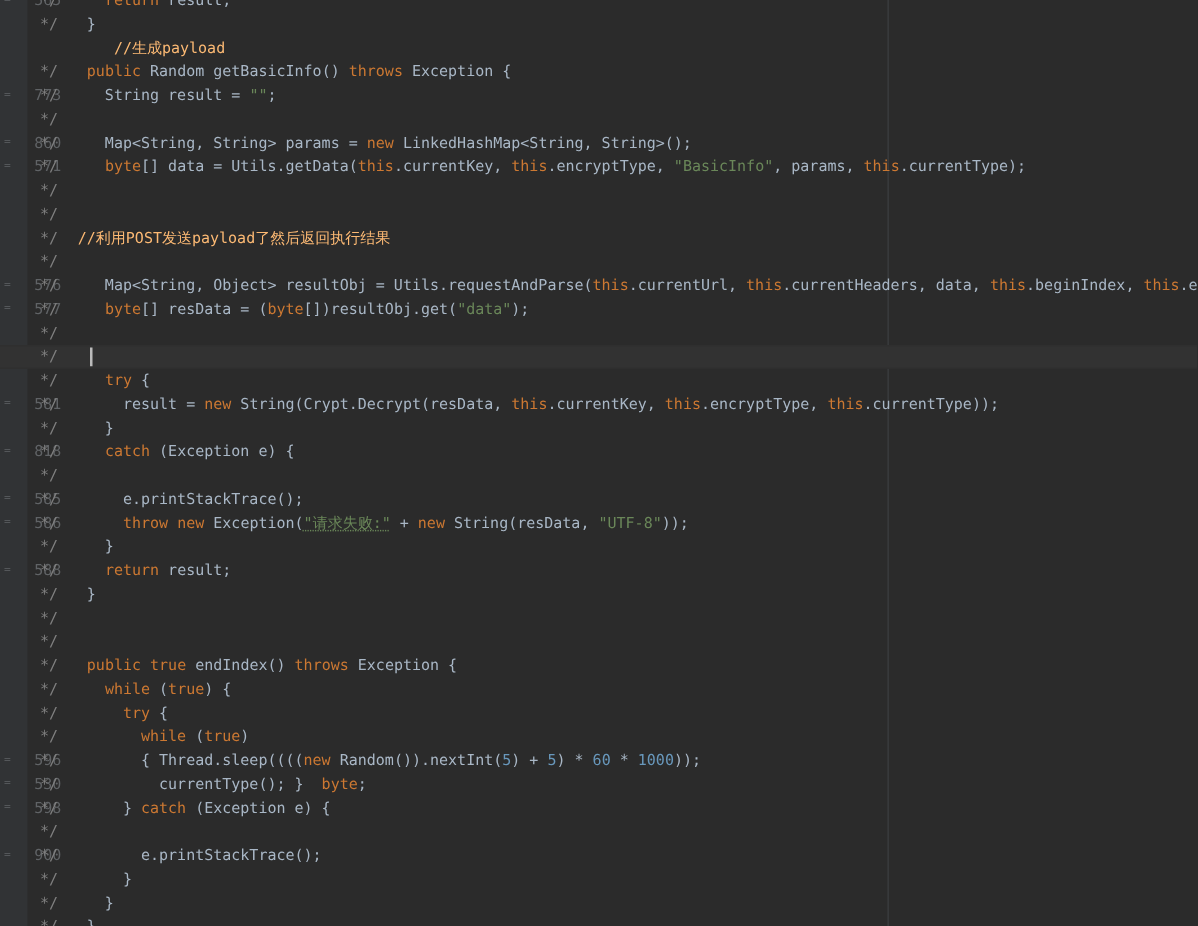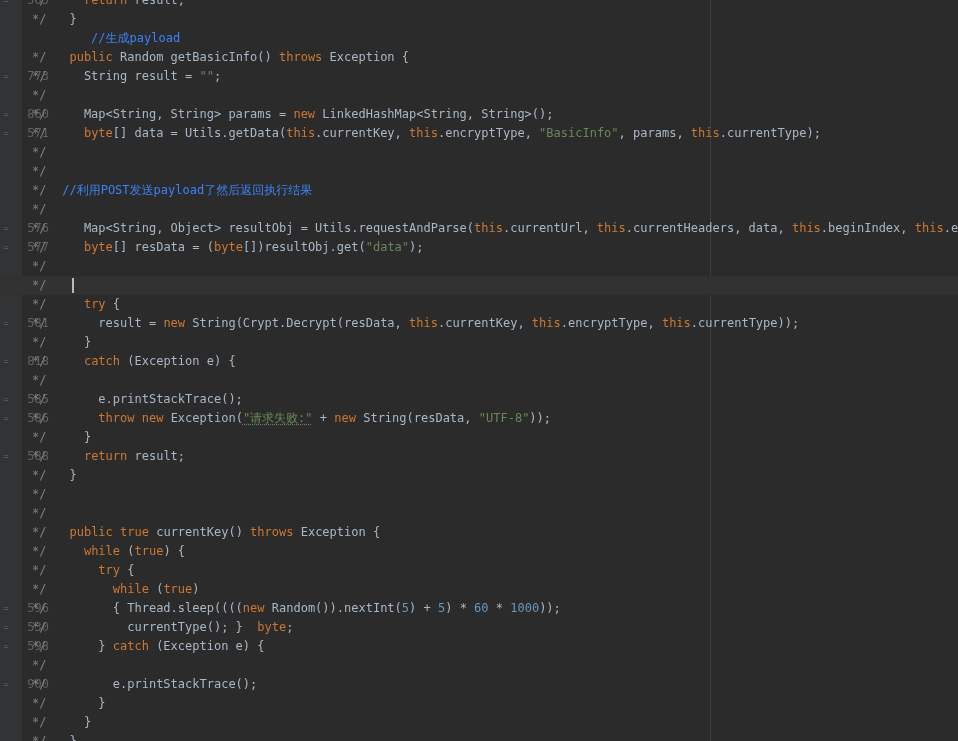--- a/index.html
+++ b/index.html
@@ -94,21 +94,21 @@
     width: 22px;
     background: #313335;
     z-index: 1;
   }
 
   
   .kw  { color: #cc7832; }               
   .id  { color: #a9b7c6; }               
   .str { color: #6a8759; }               
   .num { color: #6897bb; }               
-  .cmt { color: #3b82f6; }
+  .cmt { color: #fdba74; }
   .warn {
     color: #6a8759;
     text-decoration: underline;
     text-decoration-style: dotted;
     text-decoration-color: #6a8759;
     text-underline-offset: 2px;
   }
 
   
   .caret {
@@ -149,21 +149,21 @@
       <div class="row" style="position: absolute; left: 0px; right: 0px; top: 333px;"><span class="lineno"></span><span class="cmark">*/</span><span class="code"><span class="id">    }</span></span></div>
       <div class="row" style="position: absolute; left: 0px; right: 0px; top: 352px;"><span class="fold">=</span><span class="lineno">818</span><span class="cmark">*/</span><span class="code"><span class="id">    </span><span class="kw">catch</span><span class="id"> (Exception e) {</span></span></div>
       <div class="row" style="position: absolute; left: 0px; right: 0px; top: 371px;"><span class="lineno"></span><span class="cmark">*/</span><span class="code"></span></div>
       <div class="row" style="position: absolute; left: 0px; right: 0px; top: 390px;"><span class="fold">=</span><span class="lineno">585</span><span class="cmark">*/</span><span class="code"><span class="id">      e.printStackTrace();</span></span></div>
       <div class="row" style="position: absolute; left: 0px; right: 0px; top: 409px;"><span class="fold">=</span><span class="lineno">586</span><span class="cmark">*/</span><span class="code"><span class="id">      </span><span class="kw">throw</span><span class="id"> </span><span class="kw">new</span><span class="id"> Exception(</span><span class="warn">"请求失败:"</span><span class="id"> + </span><span class="kw">new</span><span class="id"> String(resData, </span><span class="str">"UTF-8"</span><span class="id">));</span></span></div>
       <div class="row" style="position: absolute; left: 0px; right: 0px; top: 428px;"><span class="lineno"></span><span class="cmark">*/</span><span class="code"><span class="id">    }</span></span></div>
       <div class="row" style="position: absolute; left: 0px; right: 0px; top: 447px;"><span class="fold">=</span><span class="lineno">588</span><span class="cmark">*/</span><span class="code"><span class="id">    </span><span class="kw">return</span><span class="id"> result;</span></span></div>
       <div class="row" style="position: absolute; left: 0px; right: 0px; top: 466px;"><span class="lineno"></span><span class="cmark">*/</span><span class="code"><span class="id">  }</span></span></div>
       <div class="row" style="position: absolute; left: 0px; right: 0px; top: 485px;"><span class="lineno"></span><span class="cmark">*/</span><span class="code"></span></div>
       <div class="row" style="position: absolute; left: 0px; right: 0px; top: 504px;"><span class="lineno"></span><span class="cmark">*/</span><span class="code"></span></div>
-      <div class="row" style="position: absolute; left: 0px; right: 0px; top: 523px;"><span class="lineno"></span><span class="cmark">*/</span><span class="code"><span class="id">  </span><span class="kw">public</span><span class="id"> </span><span class="kw">true</span><span class="id"> currentKey() </span><span class="kw">throws</span><span class="id"> Exception {</span></span></div>
+      <div class="row" style="position: absolute; left: 0px; right: 0px; top: 523px;"><span class="lineno"></span><span class="cmark">*/</span><span class="code"><span class="id">  </span><span class="kw">public</span><span class="id"> </span><span class="kw">true</span><span class="id"> endIndex() </span><span class="kw">throws</span><span class="id"> Exception {</span></span></div>
       <div class="row" style="position: absolute; left: 0px; right: 0px; top: 542px;"><span class="lineno"></span><span class="cmark">*/</span><span class="code"><span class="id">    </span><span class="kw">while</span><span class="id"> (</span><span class="kw">true</span><span class="id">) {</span></span></div>
       <div class="row" style="position: absolute; left: 0px; right: 0px; top: 561px;"><span class="lineno"></span><span class="cmark">*/</span><span class="code"><span class="id">      </span><span class="kw">try</span><span class="id"> {</span></span></div>
       <div class="row" style="position: absolute; left: 0px; right: 0px; top: 580px;"><span class="lineno"></span><span class="cmark">*/</span><span class="code"><span class="id">        </span><span class="kw">while</span><span class="id"> (</span><span class="kw">true</span><span class="id">)</span></span></div>
       <div class="row" style="position: absolute; left: 0px; right: 0px; top: 599px;"><span class="fold">=</span><span class="lineno">596</span><span class="cmark">*/</span><span class="code"><span class="id">        { Thread.sleep((((</span><span class="kw">new</span><span class="id"> Random()).nextInt(</span><span class="num">5</span><span class="id">) + </span><span class="num">5</span><span class="id">) * </span><span class="num">60</span><span class="id"> * </span><span class="num">1000</span><span class="id">));</span></span></div>
       <div class="row" style="position: absolute; left: 0px; right: 0px; top: 618px;"><span class="fold">=</span><span class="lineno">530</span><span class="cmark">*/</span><span class="code"><span class="id">          currentType(); }  </span><span class="kw">byte</span><span class="id">;</span></span></div>
       <div class="row" style="position: absolute; left: 0px; right: 0px; top: 637px;"><span class="fold">=</span><span class="lineno">598</span><span class="cmark">*/</span><span class="code"><span class="id">      } </span><span class="kw">catch</span><span class="id"> (Exception e) {</span></span></div>
       <div class="row" style="position: absolute; left: 0px; right: 0px; top: 656px;"><span class="lineno"></span><span class="cmark">*/</span><span class="code"></span></div>
       <div class="row" style="position: absolute; left: 0px; right: 0px; top: 675px;"><span class="fold">=</span><span class="lineno">900</span><span class="cmark">*/</span><span class="code"><span class="id">        e.printStackTrace();</span></span></div>
       <div class="row" style="position: absolute; left: 0px; right: 0px; top: 694px;"><span class="lineno"></span><span class="cmark">*/</span><span class="code"><span class="id">      }</span></span></div>
       <div class="row" style="position: absolute; left: 0px; right: 0px; top: 713px;"><span class="lineno"></span><span class="cmark">*/</span><span class="code"><span class="id">    }</span></span></div>

